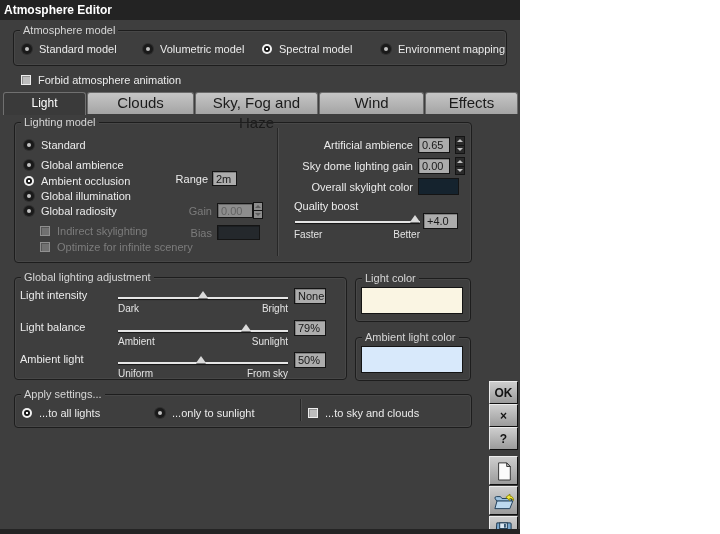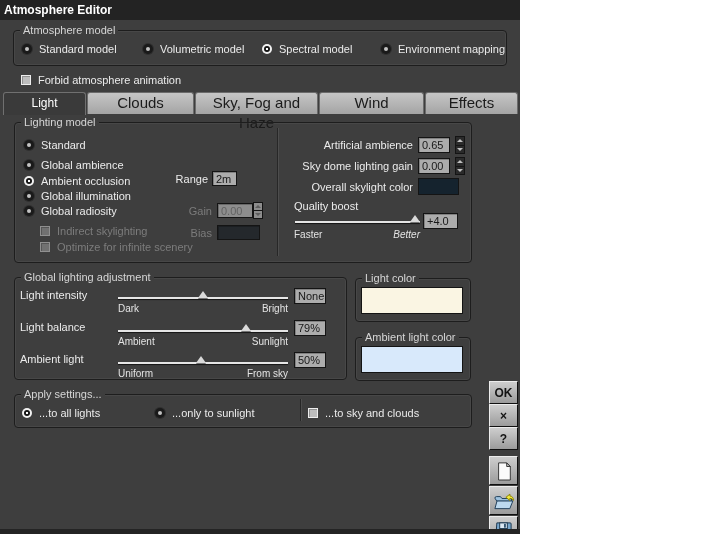--- a/index.html
+++ b/index.html
@@ -166,21 +166,21 @@
       </div>
 
     <div class="rlabel" style="left:283px;width:130px;top:181px;">Overall skylight color</div>
     <div class="swatch" style="left: 418px; top: 178px; width: 41px; height: 17px; background: rgb(21, 35, 46);"></div>
 
     <div class="rlabel" style="left:294px;width:120px;top:200px;text-align:left;">Quality boost</div>
     <div class="track" style="left:295px;top:221px;width:125px;">
       <span class="thumb" style="left: 96%;"></span>
     </div>
     <div class="slabel" style="left:294px;top:229px;">Faster</div>
-    <div class="slabel" style="left:360px;width:60px;text-align:right;top:229px;font-style:italic;">Better</div>
+    <div class="slabel" style="left:360px;width:60px;text-align:right;top:229px;">Better</div>
     <div class="field" style="left:423px;top:213px;width:35px;height:16px;">+4.0</div>
 
     <div class="group" style="left:14px;top:277px;width:331px;height:101px;">
       <span class="group-label">Global lighting adjustment</span>
     </div>
 
     <div class="rlabel" style="left:20px;width:90px;top:289px;text-align:left;">Light intensity</div>
     <div class="track" style="left:118px;top:297px;width:170px;">
       <span class="thumb" style="left: 50%;"></span>
     </div>

